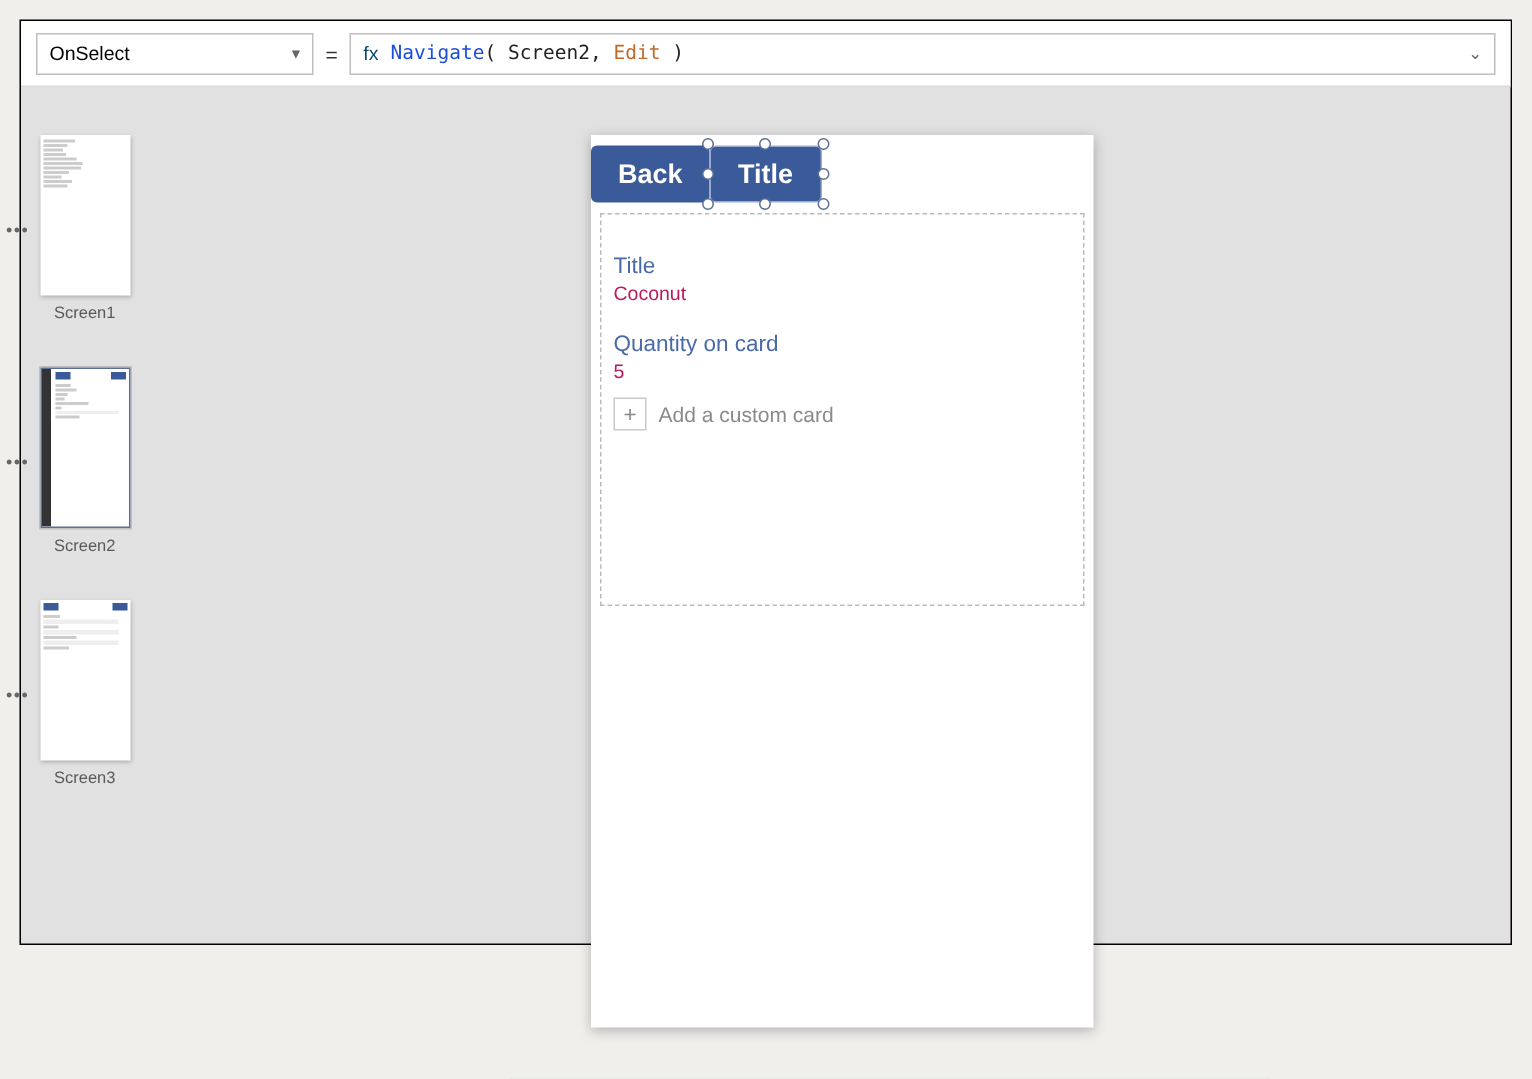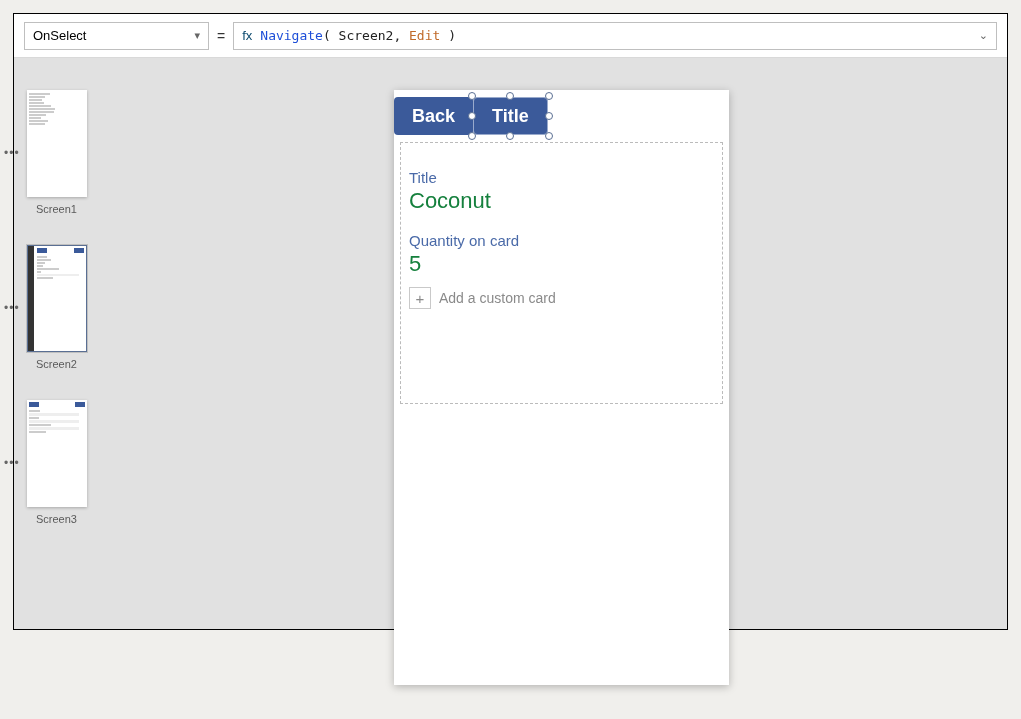--- a/index.html
+++ b/index.html
@@ -156,22 +156,22 @@
       margin: 0 6px;
       padding: 8px 8px 16px 8px;
       height: 262px;
     }
     .field-label {
       color: #4a6aa8;
       font-size: 15px;
       margin-top: 18px;
     }
     .field-value {
-      color: #15803d;
-      font-size: 22px;
+      color: #be185d;
+      font-size: 13px;
       margin-top: 2px;
       margin-bottom: 10px;
     }
     .add-card {
       display: flex; align-items: center; gap: 8px;
       color: #8a8a8a; font-size: 14px;
       margin-top: 8px;
     }
     .plus-box {
       width: 22px; height: 22px;

